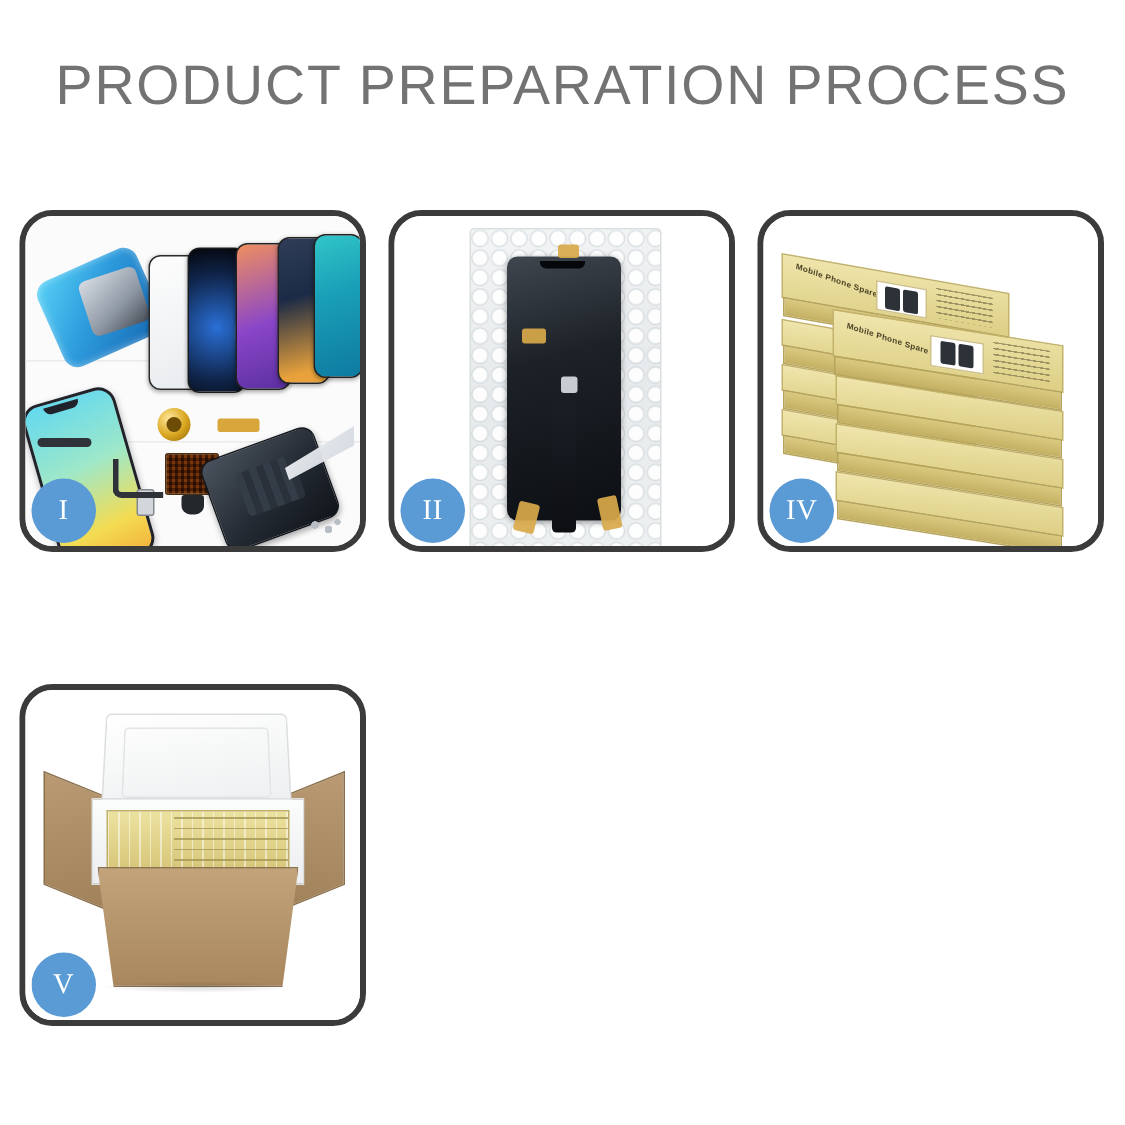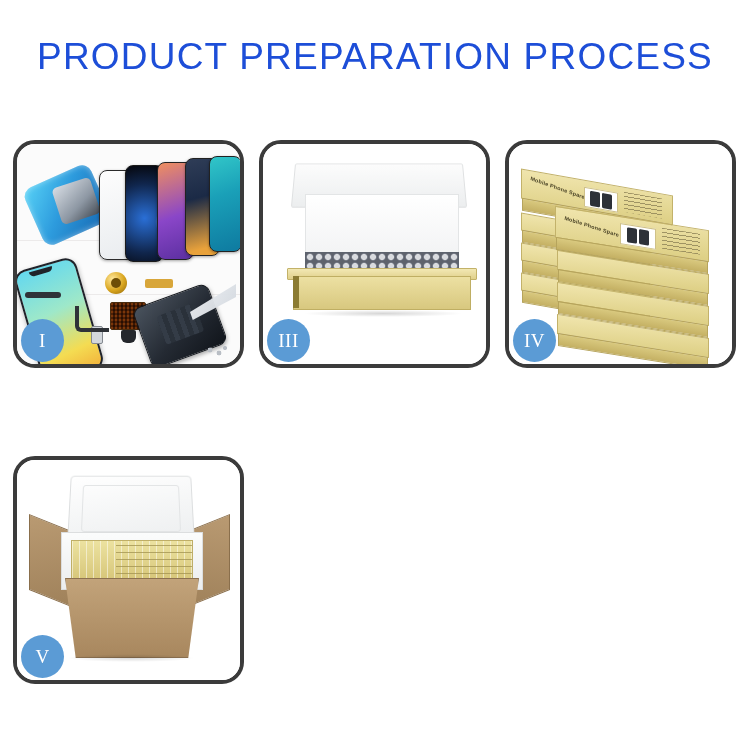--- a/index.html
+++ b/index.html
@@ -10,21 +10,21 @@
     overflow:hidden;
     position:relative;
   }
   .page{width:750px;height:750px;position:relative;box-sizing:border-box;}
 
   
   .header{padding-top:38px;text-align:center;}
   .title{
     font-size:37px;
     letter-spacing:1.2px;
-    color:#1d4ed8;
+    color:#737373;
     font-weight:500;
     line-height:1;
     white-space:nowrap;
     font-family:"Liberation Sans","DejaVu Sans",sans-serif;
   }
   .subtitle{
     margin-top:13px;
     font-size:15.2px;
     color:#222222;
     font-weight:400;
@@ -397,33 +397,36 @@
         <div class="spkA"></div>
         <div class="btnA"></div>
         <div class="cable"></div>
         <div class="teardown"></div>
         <div class="tweezer"></div>
         <div class="screws"></div>
       </div>
       <div class="badge">I</div>
     </div>
 
-
     <div class="card">
-      <div class="card-inner p3">
-        <div class="lidback"></div>
-        <div class="foam"></div>
-        <div class="bubblelayer"></div>
-        <div class="boxlip"></div>
-        <div class="boxbody"></div>
-        <div class="boxfront"></div>
-        <div class="shadow3"></div>
+      <div class="card-inner p2">
+        <div class="bag">
+          <div class="screenpart">
+            <div class="flexstrip"></div>
+            <div class="camhole"></div>
+          </div>
+          <div class="tape t1"></div>
+          <div class="tape t2"></div>
+          <div class="tape t3"></div>
+          <div class="tape t4"></div>
+        </div>
       </div>
-      <div class="badge">III</div>
+      <div class="badge">II</div>
     </div>
+
 
     <div class="card">
       <div class="card-inner p4">
         <div class="stack">
 
           <div class="sbox" style="left:4px;top:58px;width:128px;height:16px;transform:skewY(10deg);">
               <div class="side"></div>
             </div>
           <div class="sbox" style="left:4px;top:88px;width:128px;height:16px;transform:skewY(10deg);">
               <div class="side"></div>

